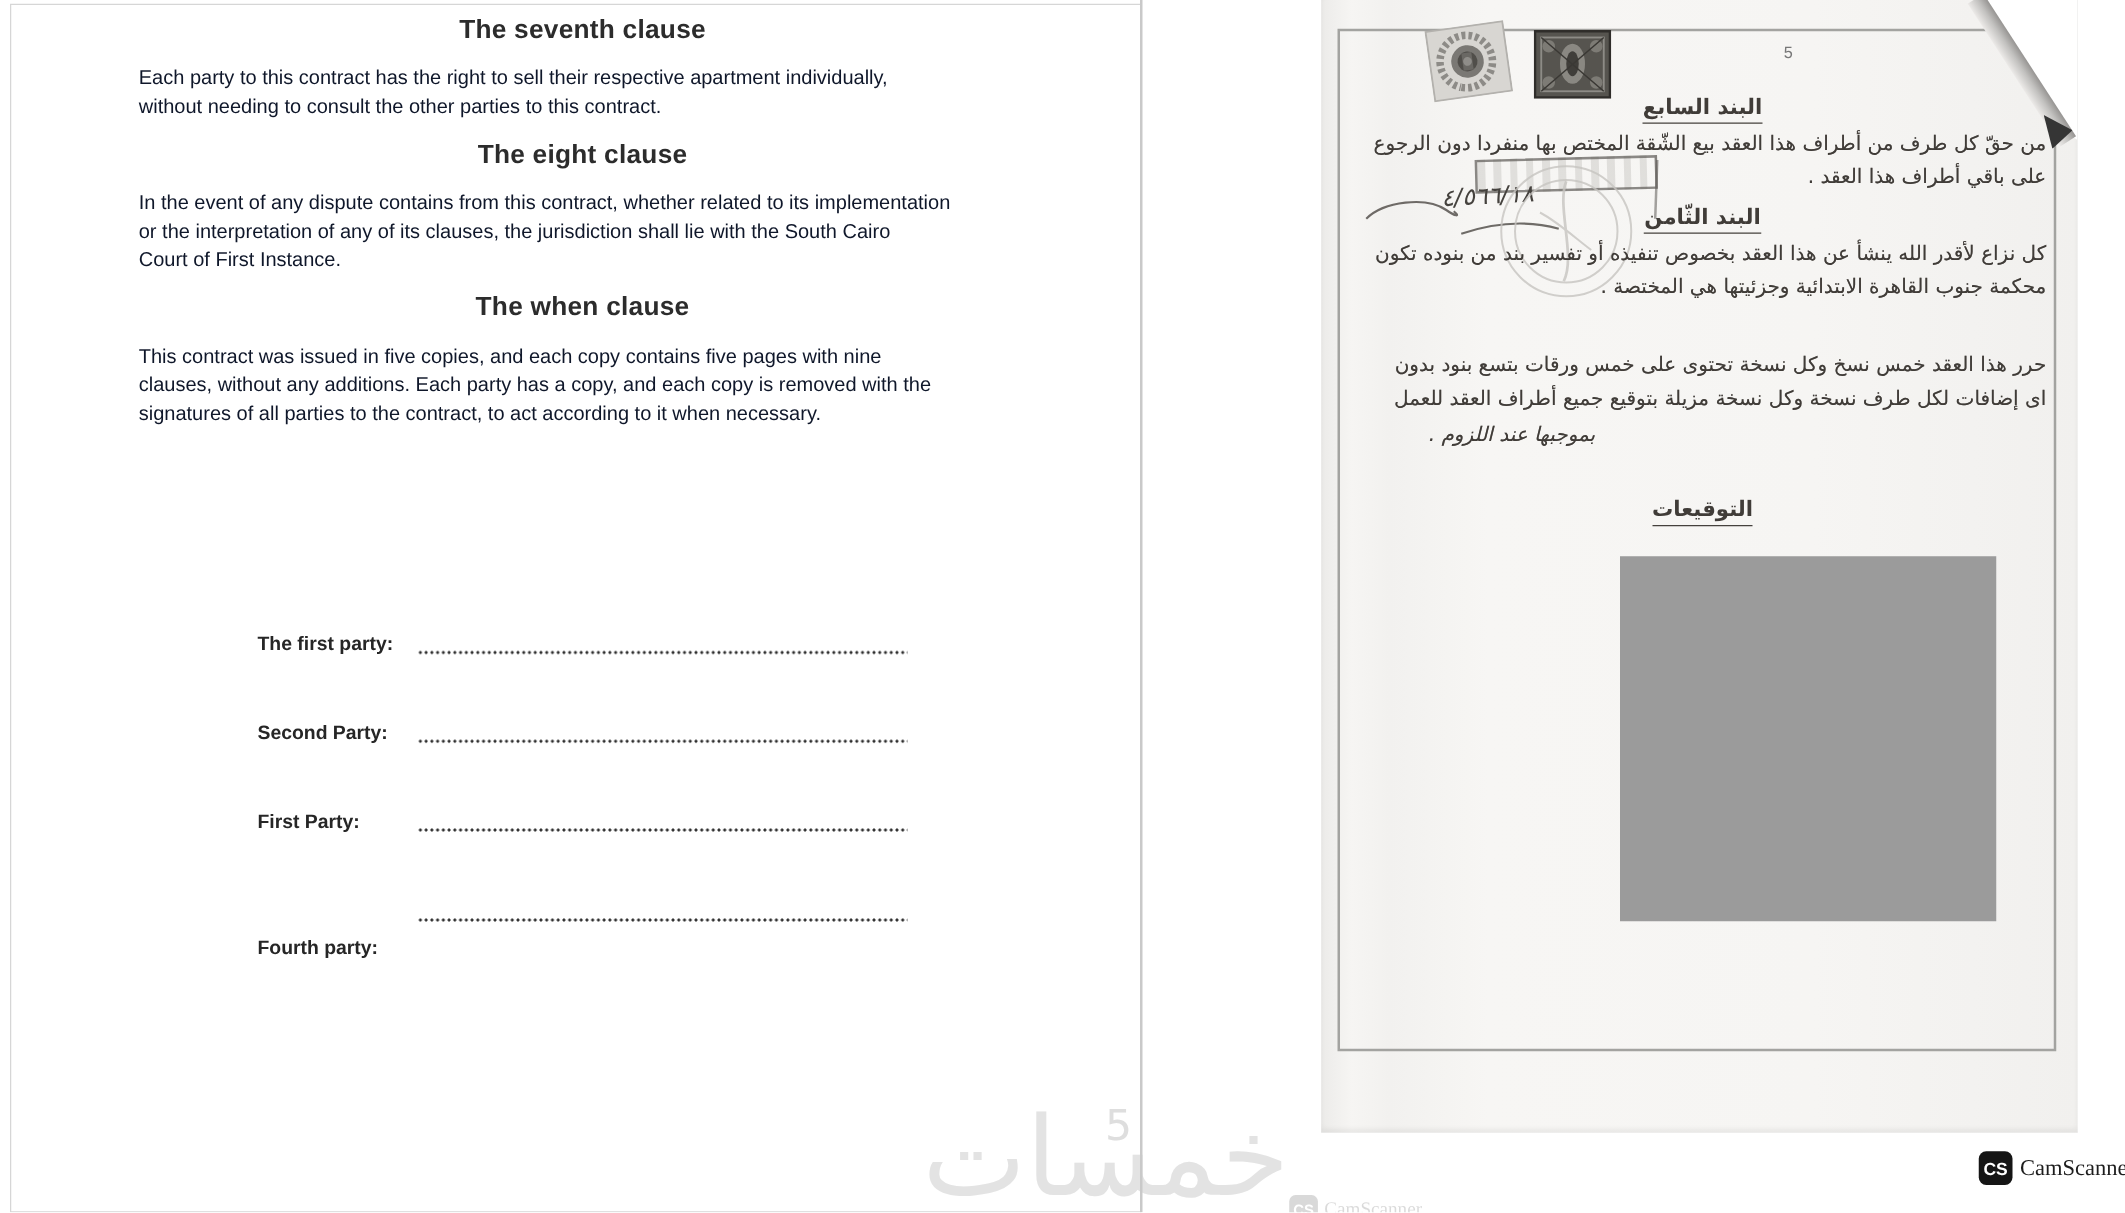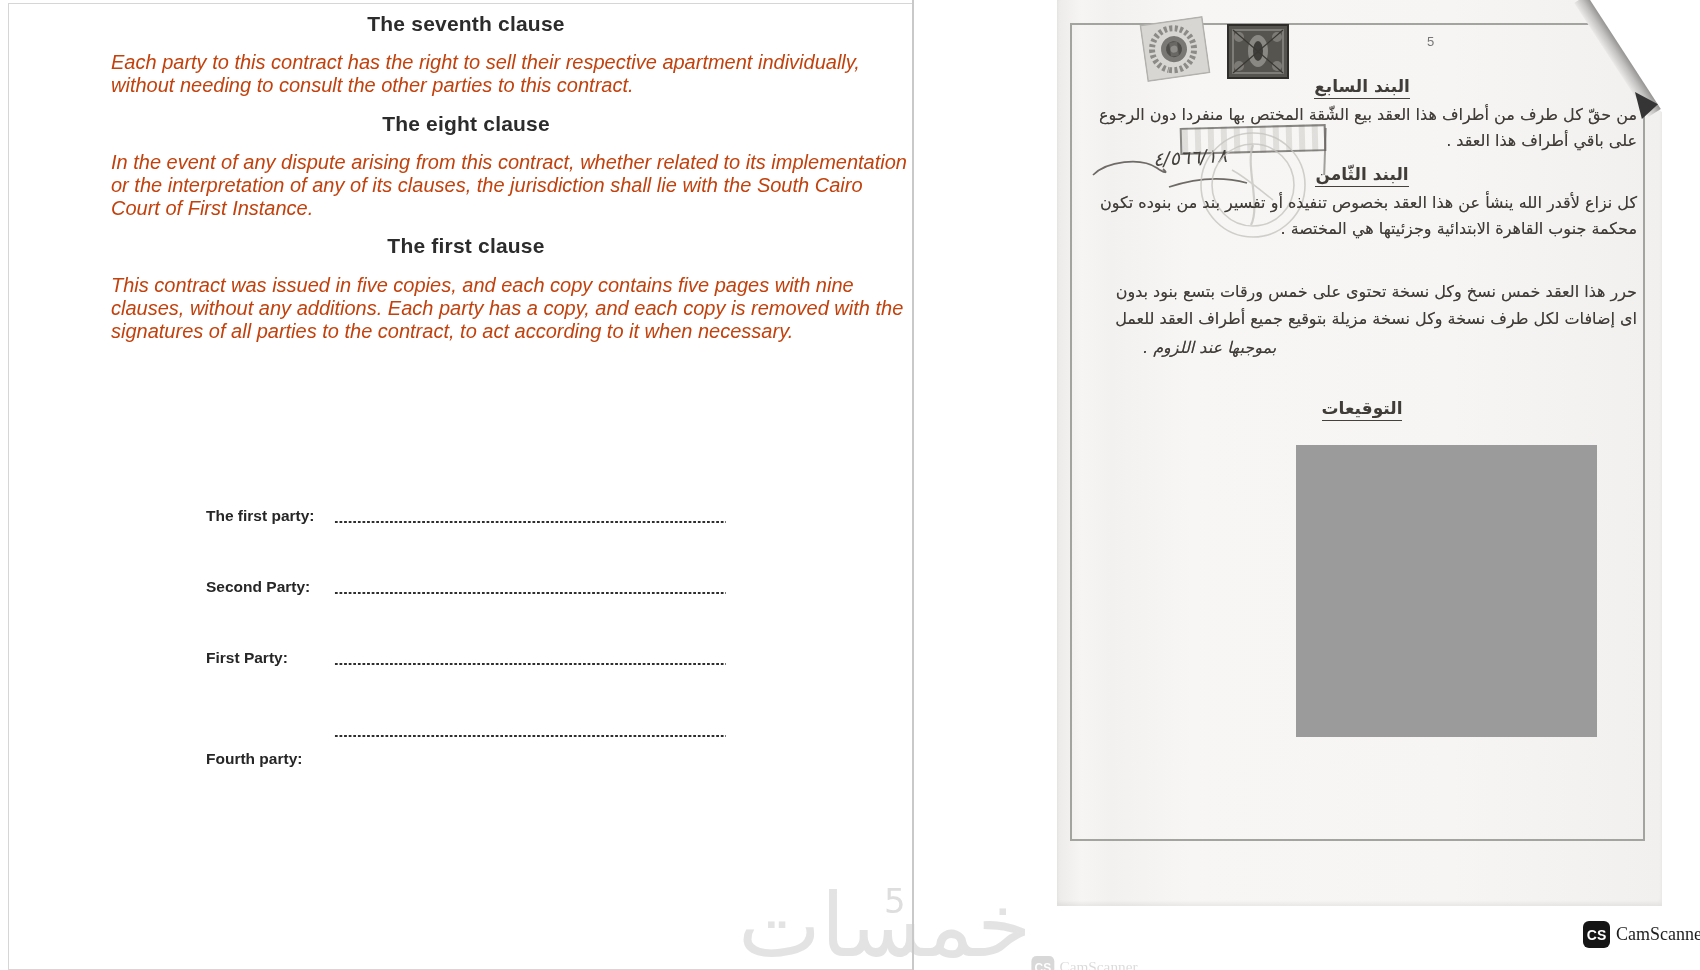--- a/index.html
+++ b/index.html
@@ -5,22 +5,22 @@
   html,body{margin:0;padding:0;background:#fff;}
   #stage{position:relative;width:1700px;height:970px;overflow:hidden;background:#fff;
          font-family:"Liberation Sans",sans-serif;}
   #stage *{box-sizing:border-box;}
 
   
   .left-page{position:absolute;left:8px;top:3px;width:905px;height:967px;background:#fff;
              border:1px solid #d6d6d6;}
   .en-title{position:absolute;left:102px;width:710px;text-align:center;
             font-size:21px;font-weight:bold;color:#2c2c2c;letter-spacing:.2px;}
-  .en-line{position:absolute;left:102px;width:716px;font-size:20px;color:#c2410c;
-           line-height:23.5px;white-space:nowrap;font-style:italic;}
+  .en-line{position:absolute;left:102px;width:716px;font-size:16px;color:#0f172a;
+           line-height:23.5px;white-space:nowrap;}
   .sig-label{position:absolute;left:197px;font-size:15.5px;font-weight:bold;color:#262626;white-space:nowrap;}
   .dotted{position:absolute;left:325px;width:392px;height:6px;
           background-image:radial-gradient(circle,#2e2e2e 1.05px,transparent 1.35px);
           background-size:4.6px 6px;background-position:0 50%;}
 
   
   .scan{position:absolute;left:1057px;top:0;width:605px;height:906px;
         background:linear-gradient(90deg,#ecebe9 0%,#f6f5f3 4%,#f2f1ef 9%,#f7f6f4 22%,#f6f5f3 65%,#f1f0ee 100%);
         box-shadow:inset 0 -3px 4px rgba(0,0,0,.06);}
   .scan-border{position:absolute;left:13px;top:23px;width:575px;height:818px;
@@ -75,25 +75,25 @@
 
 <div id="stage">
 
   <div class="left-page">
 
     <div class="en-title" style="top:8px">The seventh clause</div>
     <div class="en-line" style="top:47px">Each party to this contract has the right to sell their respective apartment individually,</div>
     <div class="en-line" style="top:70px">without needing to consult the other parties to this contract.</div>
 
     <div class="en-title" style="top:108px">The eight clause</div>
-    <div class="en-line" style="top:147px">In the event of any dispute arising from this contract, whether related to its implementation</div>
+    <div class="en-line" style="top:147px">In the event of any dispute contains from this contract, whether related to its implementation</div>
     <div class="en-line" style="top:170px">or the interpretation of any of its clauses, the jurisdiction shall lie with the South Cairo</div>
     <div class="en-line" style="top:193px">Court of First Instance.</div>
 
-    <div class="en-title" style="top:230px">The first clause</div>
+    <div class="en-title" style="top:230px">The when clause</div>
     <div class="en-line" style="top:270px">This contract was issued in five copies, and each copy contains five pages with nine</div>
     <div class="en-line" style="top:293px">clauses, without any additions. Each party has a copy, and each copy is removed with the</div>
     <div class="en-line" style="top:316px">signatures of all parties to the contract, to act according to it when necessary.</div>
 
 
     <div>
       <span class="sig-label" style="top:503px">The first party:</span>
       <div class="dotted" style="top:515px"></div>
     </div>
     <div>

